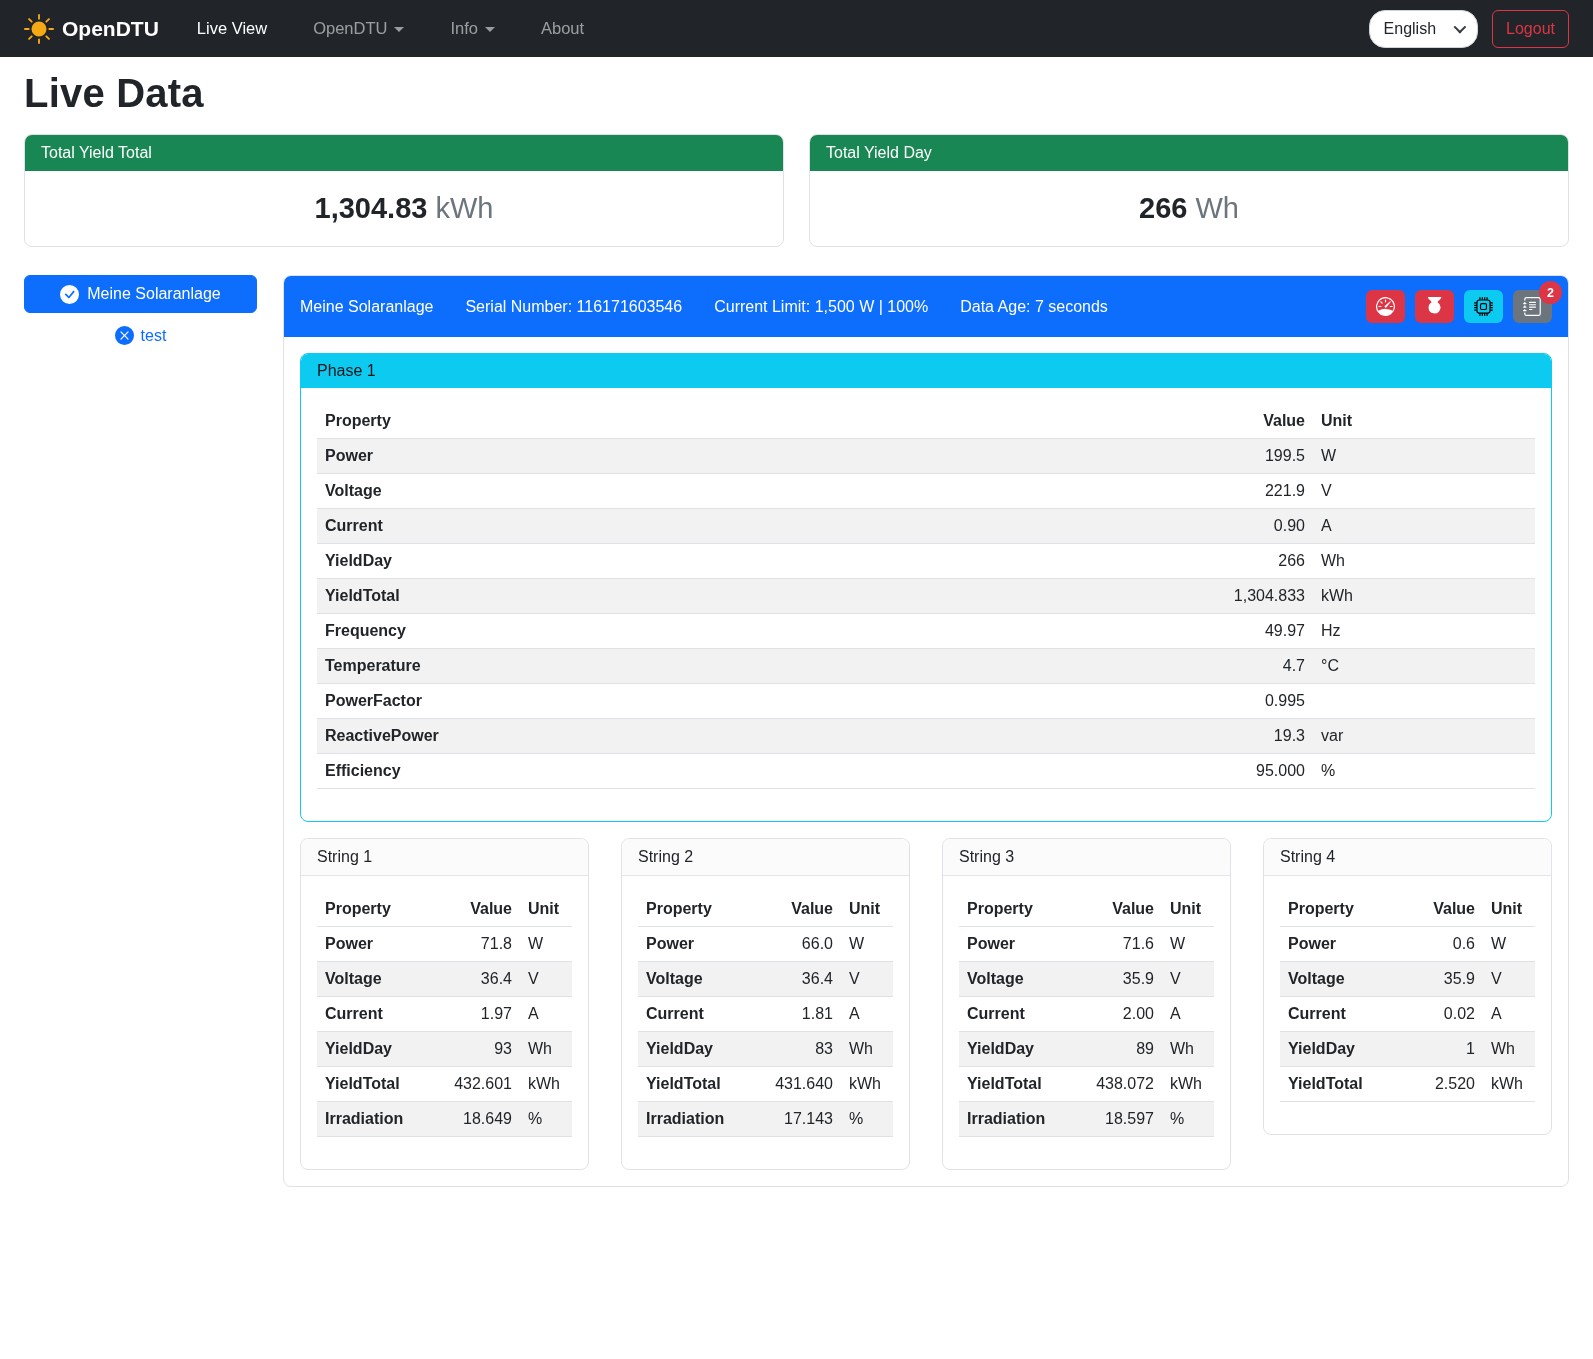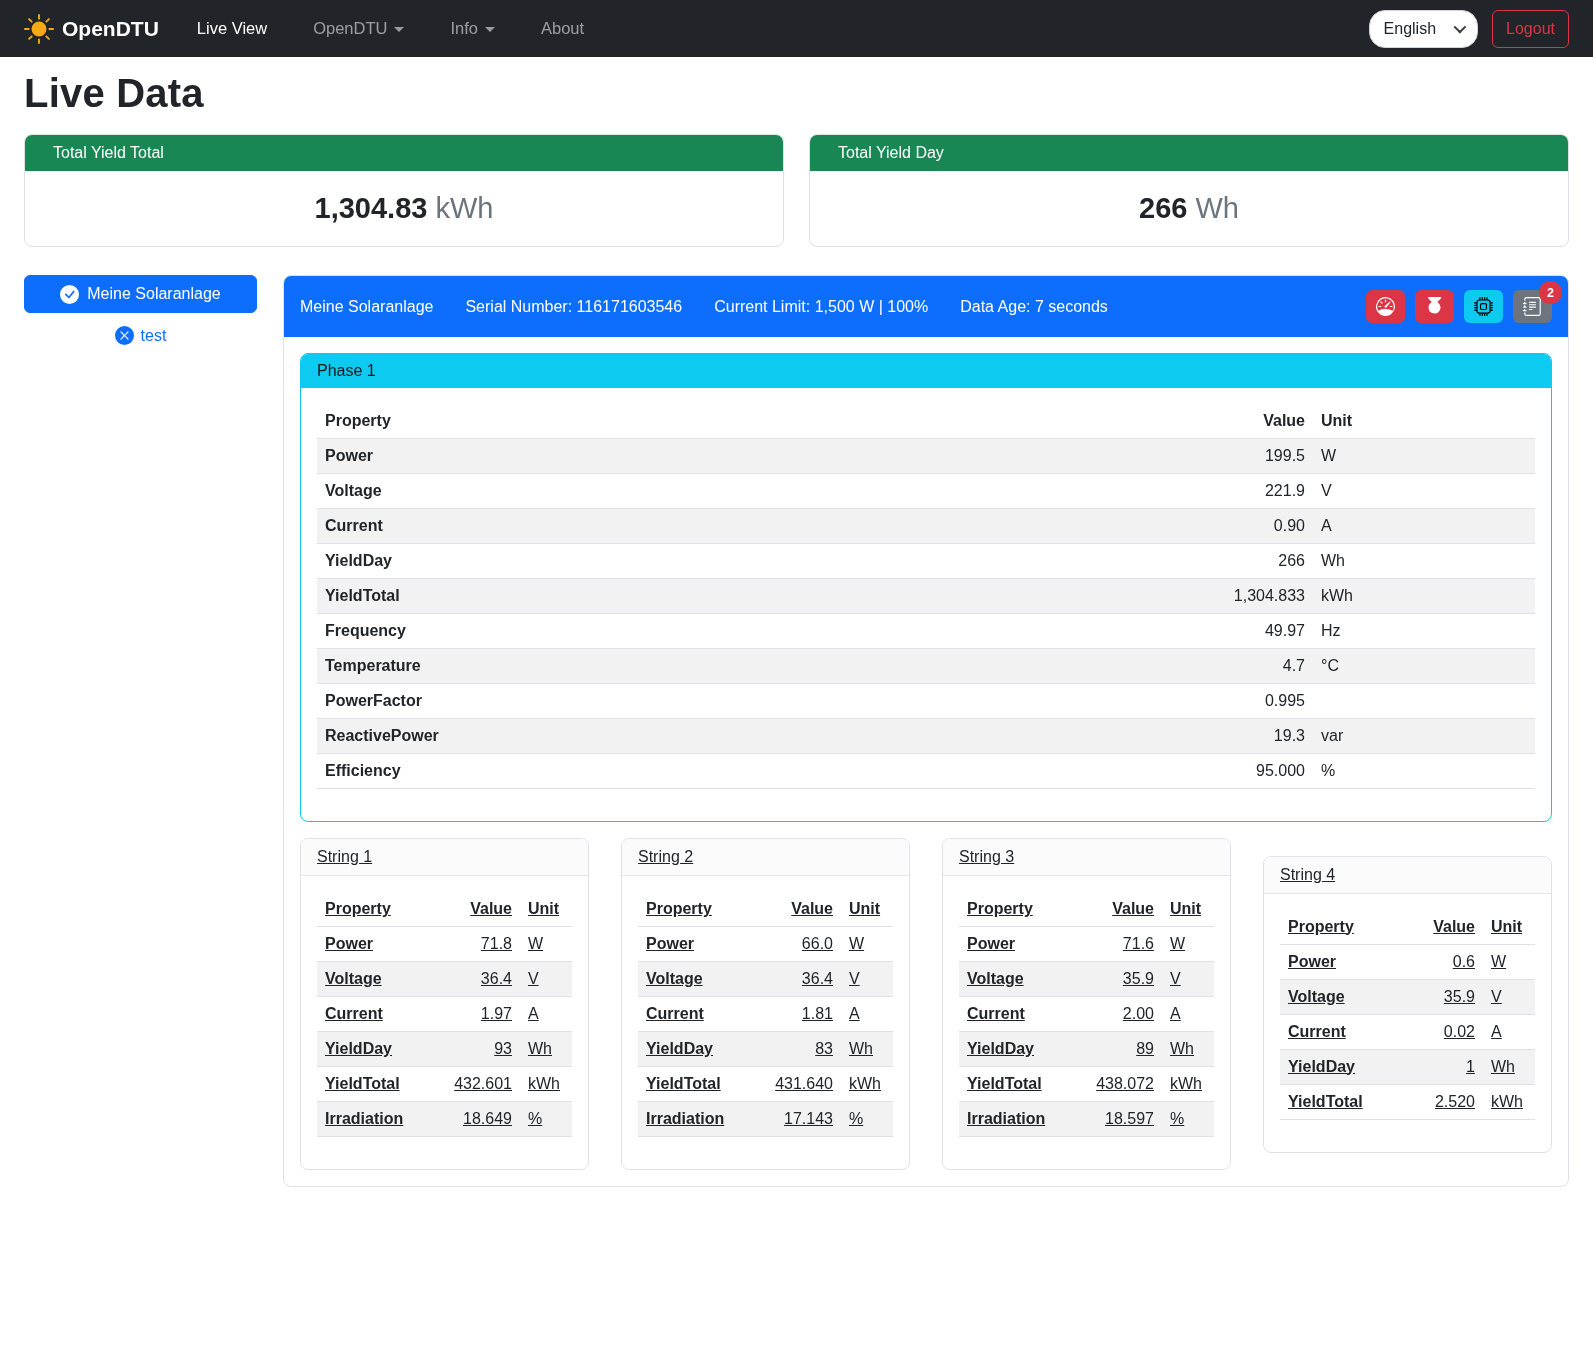--- a/index.html
+++ b/index.html
@@ -97,21 +97,21 @@
   .sum-card {
     flex: 1;
     border: 1px solid #dee2e6;
     border-radius: 8px;
     background: #fff;
     overflow: hidden;
   }
   .sum-card-header {
     background: #198754;
     color: #ffffff;
-    padding: 9px 28px;
+    padding: 9px 16px;
     font-size: 16px;
   }
   .sum-card-body {
     padding: 21px 16px;
     text-align: center;
     font-size: 29px;
   }
   .sum-value { font-weight: 700; color: #212529; }
   .sum-unit { color: #6c757d; margin-left: 8px; }
 
@@ -206,21 +206,21 @@
   }
   .phase-header {
     background: #0dcaf0;
     color: #141619;
     padding: 8px 16px;
     font-size: 16px;
   }
   .phase-body { padding: 16px; }
 
   
-  .strings-row { display: flex; gap: 32px; align-items: center; text-decoration: underline; }
+  .strings-row { display: flex; gap: 32px; align-items: flex-start; }
   .string-card {
     flex: 1;
     border: 1px solid #dfe3e7;
     border-radius: 8px;
     background: #fff;
     overflow: hidden;
   }
   .string-header {
     background: #fbfbfc;
     border-bottom: 1px solid #e3e6e9;

